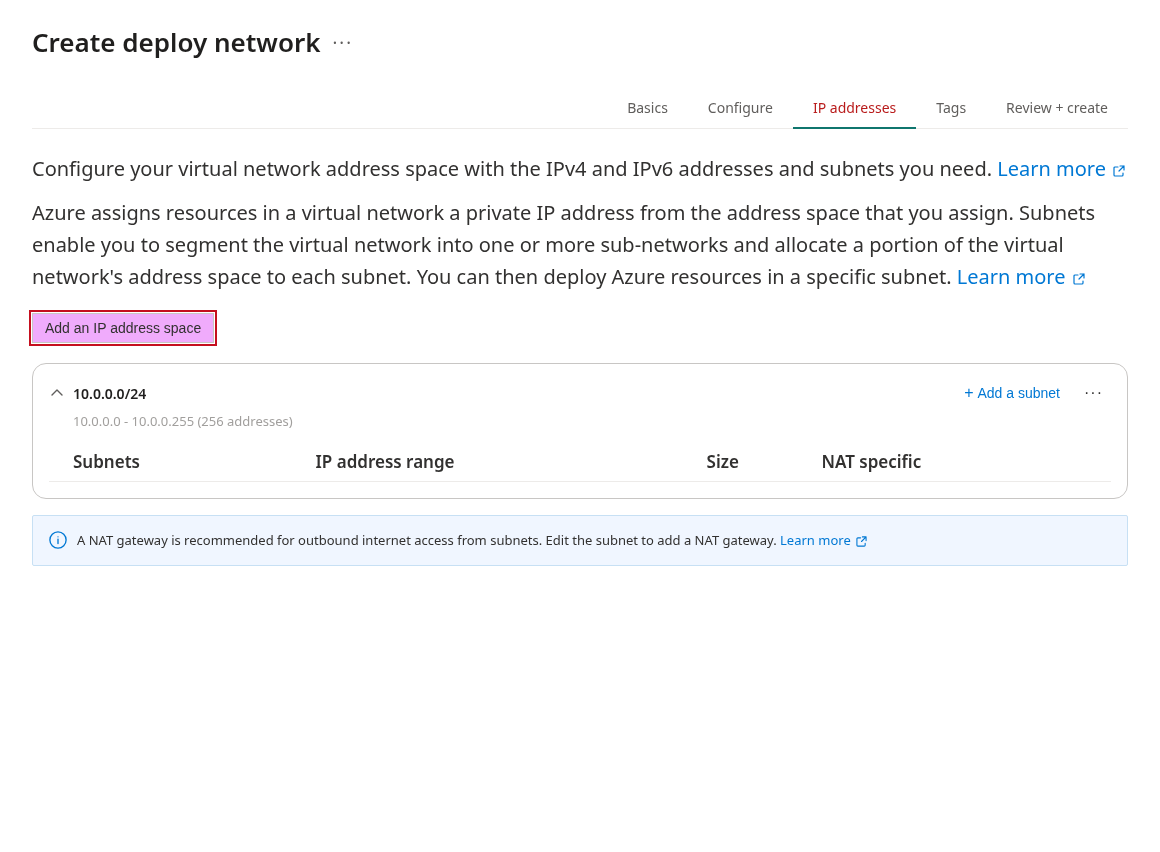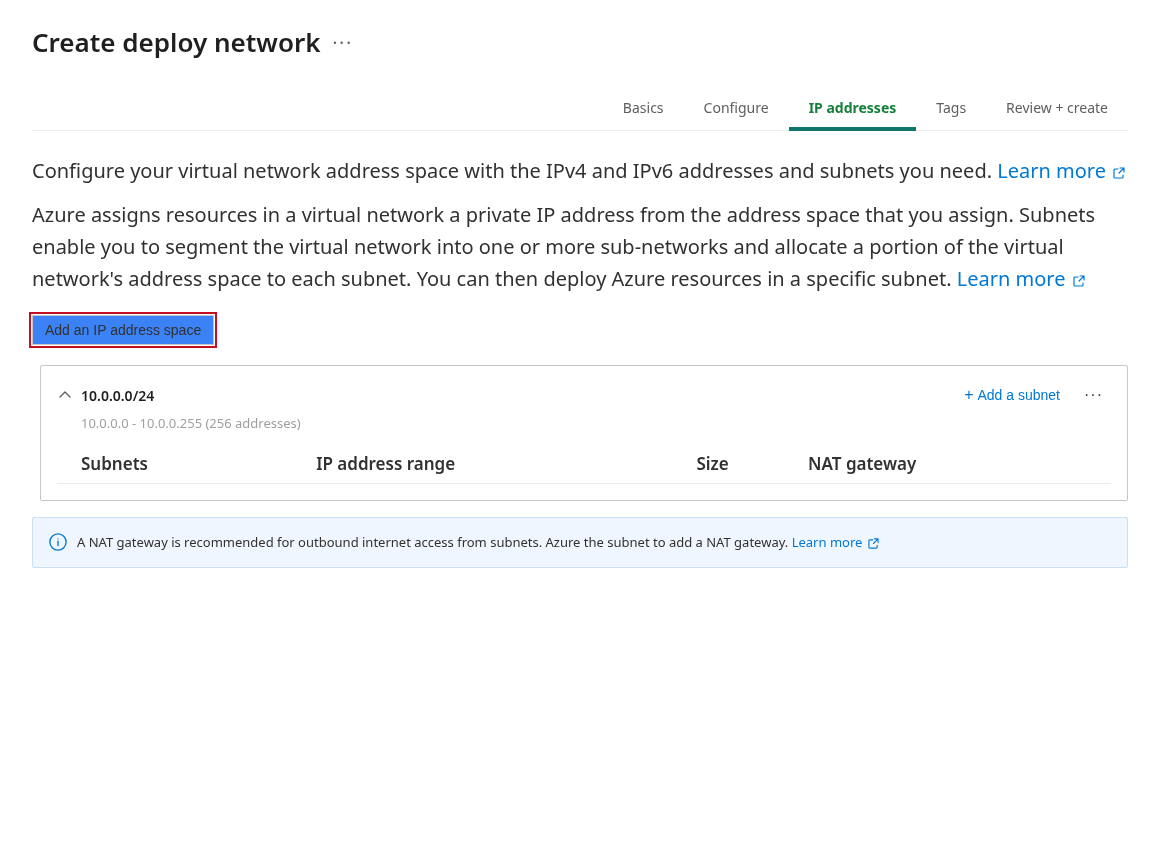--- a/index.html
+++ b/index.html
@@ -50,23 +50,23 @@
       white-space: nowrap;
       border-bottom: 2px solid transparent;
       margin-bottom: -1px;
     }
 
     .tab:first-child {
       padding-left: 0;
     }
 
     .tab.active {
-      color: #15803d;
-      font-weight: 700;
-      border-bottom: 4px solid #0f766e;
+      color: #b91c1c;
+      font-weight: 400;
+      border-bottom: 2px solid #0f766e;
     }
 
     
     .description {
       color: #323130;
       line-height: 1.6;
       margin-bottom: 12px;
       font-size: 20px;
     }
 
@@ -82,37 +82,36 @@
       height: 12px;
       margin-left: 2px;
       vertical-align: middle;
     }
 
     .add-ip-btn {
       display: inline-flex;
       align-items: center;
       padding: 6px 12px;
       border: 1px solid #c8c6c4;
-      background: #3b82f6;
+      background: #f0abfc;
       color: #323130;
       cursor: pointer;
       font-size: 14px;
       margin-bottom: 20px;
       margin-top: 8px;
       outline: 2px solid #c50f1f;
       outline-offset: 1px;
     }
 
     
     .ip-space-card {
       border: 1px solid #c8c6c4;
-      border-radius: 2px;
+      border-radius: 14px;
       padding: 0;
       margin-bottom: 16px;
-      margin-left: 8px;
     }
 
     .ip-space-header {
       display: flex;
       align-items: center;
       justify-content: space-between;
       padding: 16px 16px 0 16px;
     }
 
     .ip-space-title-group {
@@ -303,38 +302,38 @@
 
   <div class="ip-range-info">10.0.0.0 - 10.0.0.255 (256 addresses)</div>
 
   <div class="subnets-table-wrapper">
     <table class="subnets-table">
       <thead>
         <tr>
           <th>Subnets</th>
           <th>IP address range</th>
           <th>Size</th>
-          <th>NAT gateway</th>
+          <th>NAT specific</th>
         </tr>
       </thead>
       <tbody>
       </tbody>
     </table>
   </div>
 </div>
 
 
 <div class="info-banner">
   <svg class="info-icon" viewBox="0 0 20 20" fill="none" xmlns="http://www.w3.org/2000/svg">
     <circle cx="10" cy="10" r="9" stroke="#0078d4" stroke-width="1.5"></circle>
     <path d="M10 9v5" stroke="#0078d4" stroke-width="1.5" stroke-linecap="round"></path>
     <circle cx="10" cy="6.5" r="0.75" fill="#0078d4"></circle>
   </svg>
   <div class="info-text">
-    <span>A NAT gateway is recommended for outbound internet access from subnets. Azure the subnet to add a NAT gateway.</span>
+    <span>A NAT gateway is recommended for outbound internet access from subnets. Edit the subnet to add a NAT gateway.</span>
     <a class="learn-more">
       <span>Learn more</span>
       <svg class="ext-link-icon" viewBox="0 0 12 12" fill="none" xmlns="http://www.w3.org/2000/svg">
         <path d="M7 1h4v4M11 1L6 6M5 2H2a1 1 0 00-1 1v7a1 1 0 001 1h7a1 1 0 001-1V8" stroke="#0078d4" stroke-width="1.2" stroke-linecap="round" stroke-linejoin="round"></path>
       </svg>
     </a>
   </div>
 </div>
 
 

